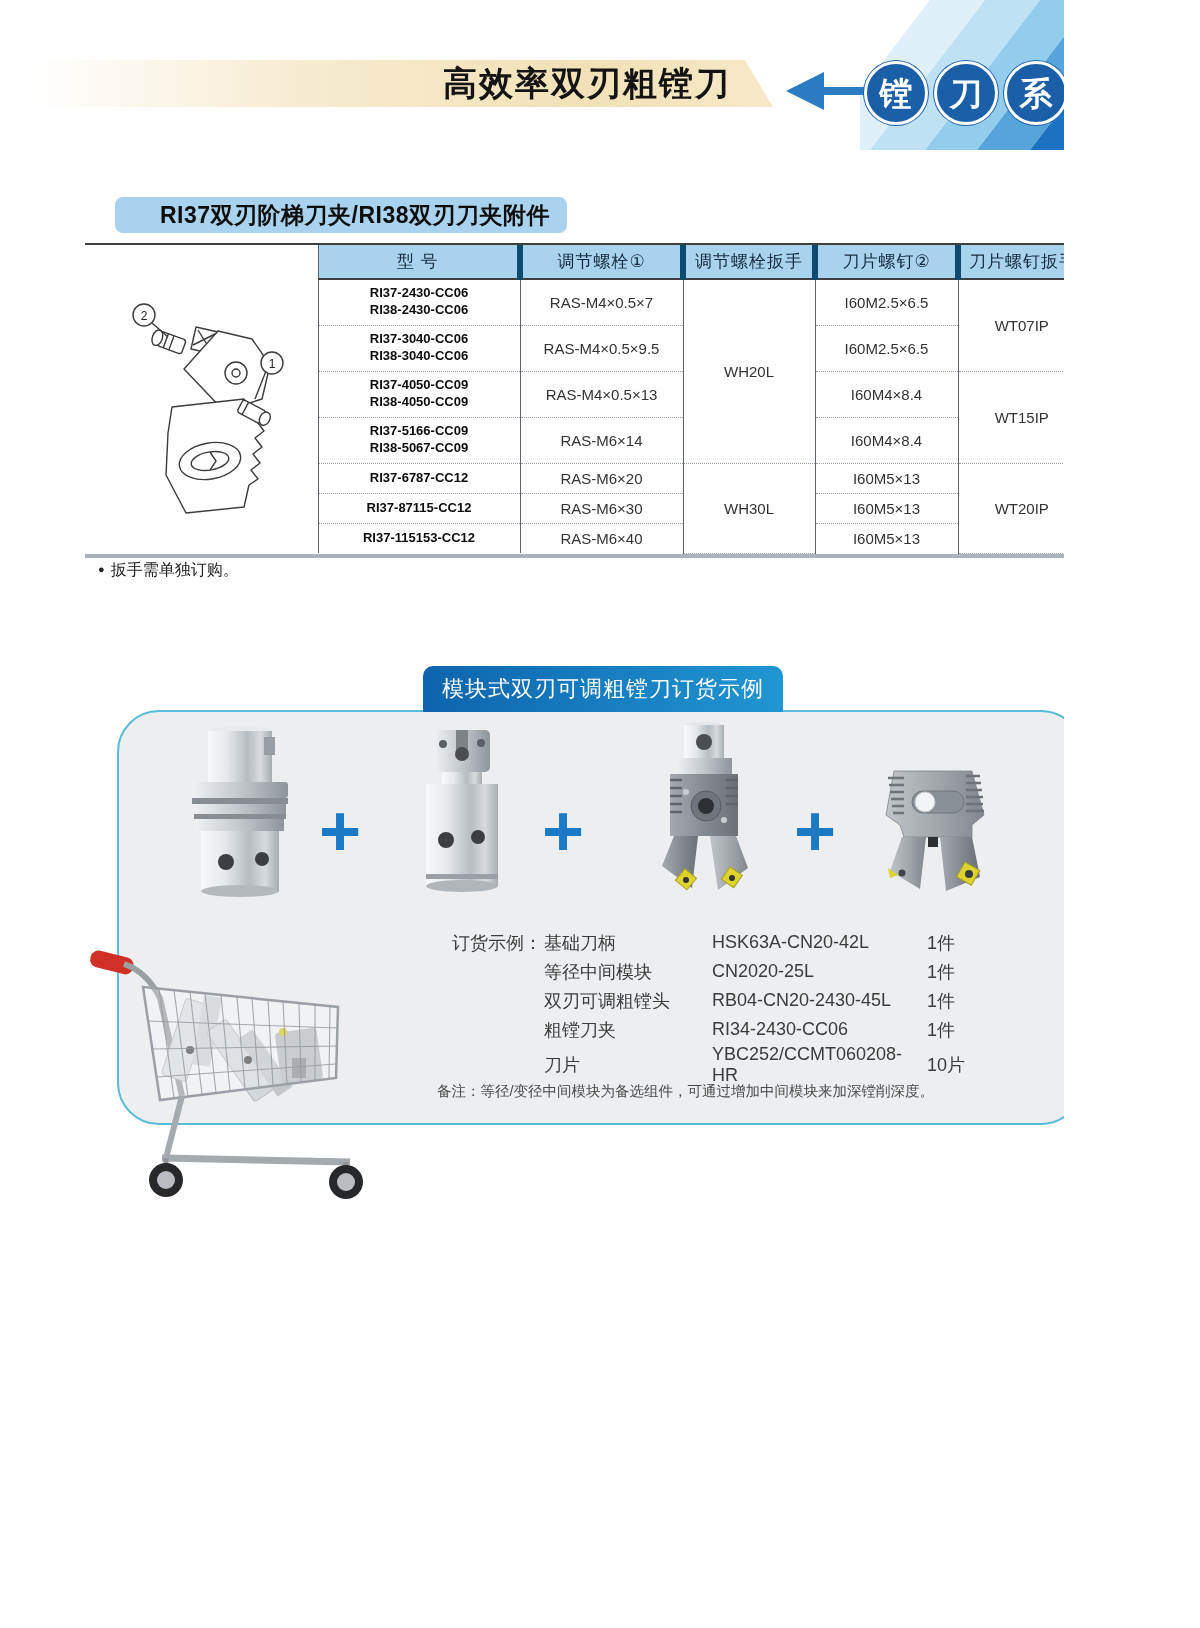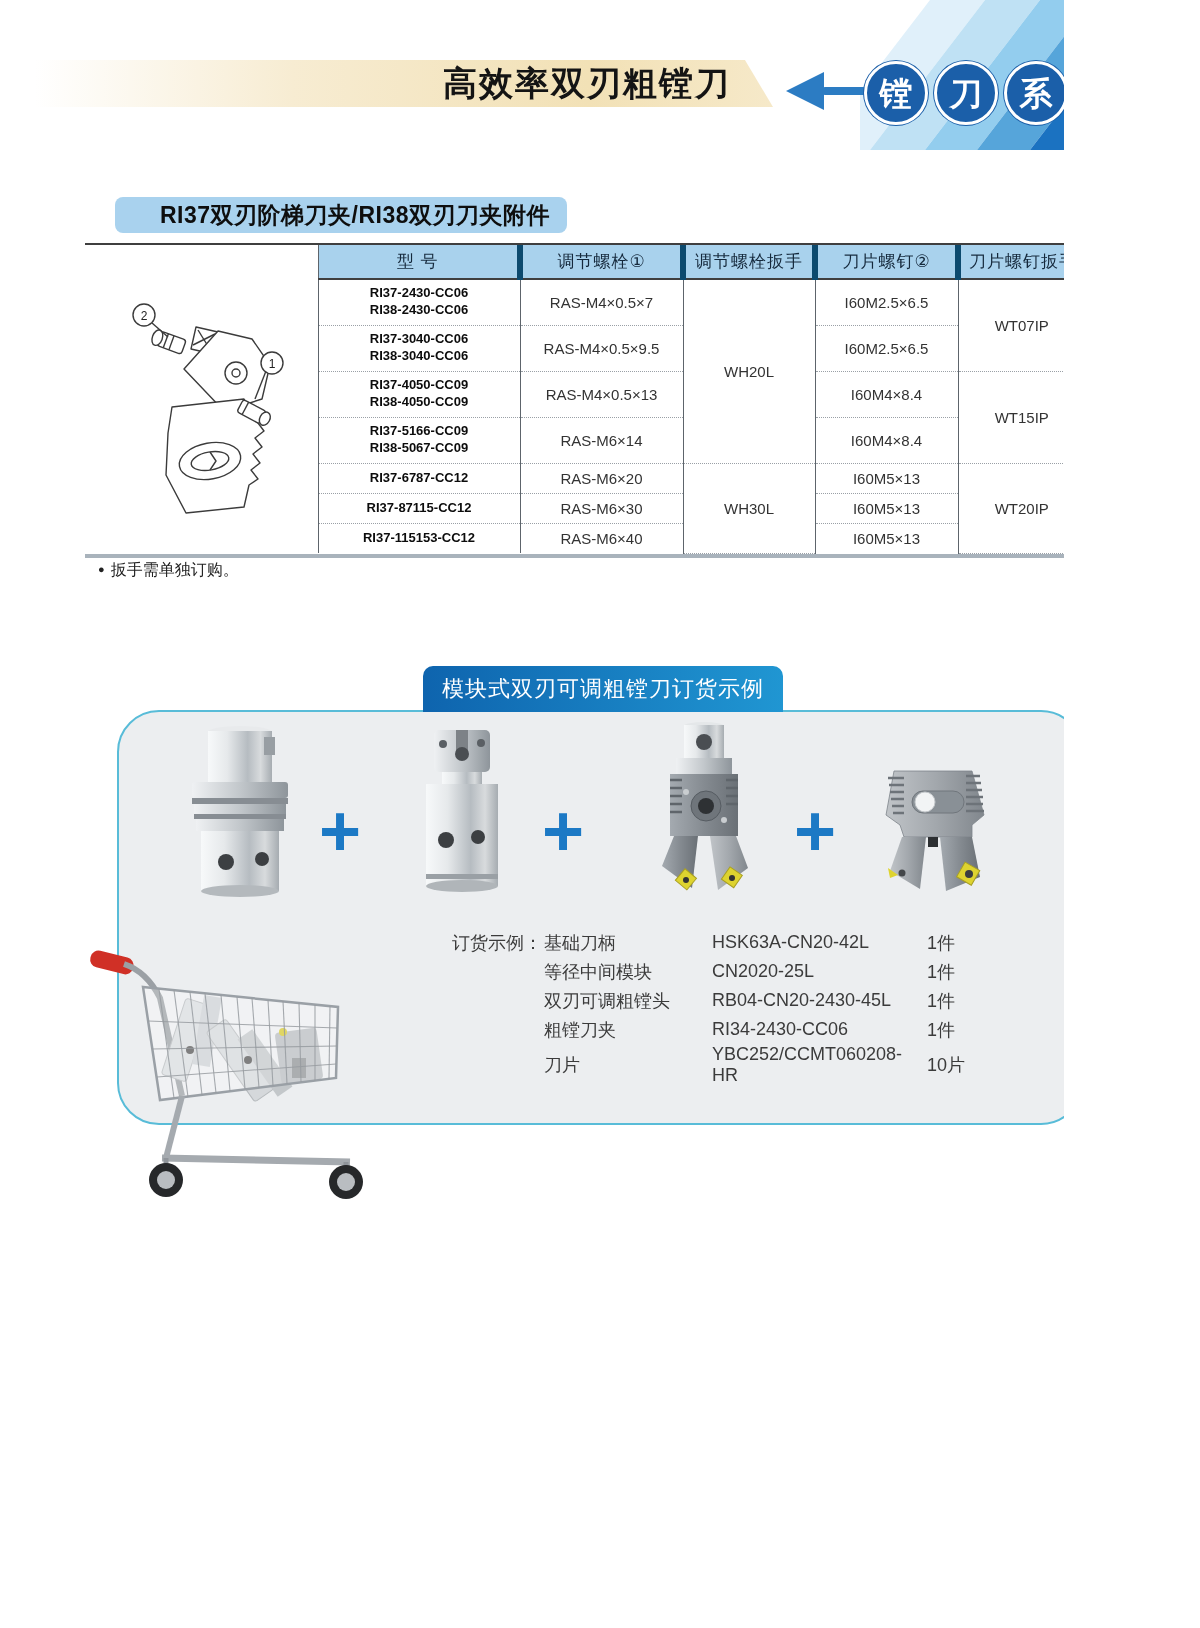--- a/index.html
+++ b/index.html
@@ -371,20 +371,21 @@
       <span>RI34-2430-CC06</span>
       <span>1件</span>
     </div>
     <div class="order-row">
       <span></span>
       <span>刀片</span>
       <span>YBC252/CCMT060208-HR</span>
       <span>10片</span>
     </div>
   </div>
+  <div class="abs ex-note">备注：等径/变径中间模块为备选组件，可通过增加中间模块来加深镗削深度。</div>
 
   <svg class="abs" style="left:78px;top:900px;z-index:4" width="330" height="300" viewBox="0 0 330 300">
     <rect x="12" y="54" width="44" height="17" rx="8" fill="#d03026" transform="rotate(14 34 62)"></rect>
     <path d="M46,64 C58,68 72,78 82,98 L104,196" fill="none" stroke="#9ba0a5" stroke-width="6"></path>
 
     <g>
       <rect x="95" y="100" width="26" height="80" rx="3" fill="#d9dcdf" stroke="#b6babd" transform="rotate(18 108 140)"></rect>
       <rect x="120" y="96" width="18" height="70" fill="#cdd1d4" transform="rotate(10 129 131)"></rect>
       <rect x="150" y="118" width="24" height="85" rx="3" fill="#d5d8db" stroke="#b6babd" transform="rotate(-35 162 160)"></rect>
       <rect x="178" y="128" width="18" height="70" fill="#c3c7ca" transform="rotate(-35 187 163)"></rect>

